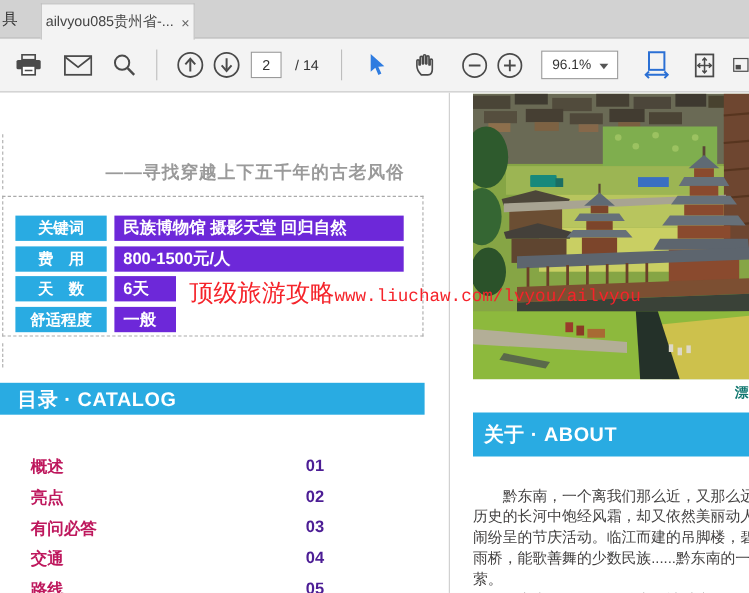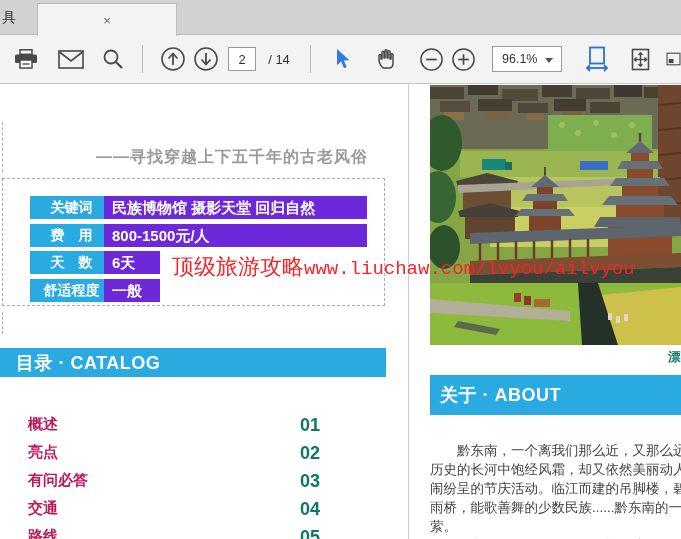--- a/index.html
+++ b/index.html
@@ -37,42 +37,42 @@
   .doc-title { position:absolute; left:22px; top:4px; font-size:30px; font-weight:bold;
                color:#4b4b4b; letter-spacing:3px; white-space:nowrap; }
   .doc-subtitle { position:absolute; left:96px; top:63px; font-size:16px; font-weight:bold;
                   color:#9a9a9a; letter-spacing:1px; white-space:nowrap; }
   .dash-box { position:absolute; left:2px; top:94px; width:383px; height:128px;
               border:1px dashed #aaa; }
   .dash-frag { position:absolute; left:2px; width:0; border-left:1px dashed #aaa; }
   .info-row { position:absolute; left:0; height:23px; }
   .info-label { position:absolute; left:14px; width:83px; height:23px; background:#29abe2;
                 color:#fff; font-size:14px; font-weight:bold; text-align:center;
-                line-height:23px; white-space:nowrap; overflow:hidden;margin-left:16px; }
+                line-height:23px; white-space:nowrap; overflow:hidden; }
   .info-value { position:absolute; left:104px; height:23px; background:#6d28d9;
                 color:#fff; font-size:15px; font-weight:bold; line-height:23px;
                 padding-left:8px; white-space:nowrap; overflow:hidden; }
   .w-wide { width:263px; } .w-narrow { width:56px; }
   .r1 { top:112px; } .r2 { top:140px; } .r3 { top:167px; } .r4 { top:195px; }
 
   .watermark { position:absolute; left:172px; top:168px; z-index:6; white-space:nowrap;
                color:#f5232a; }
   .wm-cn { font-size:22px; }
-  .wm-url { font-size:19px; font-family:"Liberation Mono","DejaVu Sans Mono",monospace; }
+  .wm-url { font-size:16px; font-family:"Liberation Mono","DejaVu Sans Mono",monospace; }
 
   .banner { position:absolute; background:#29abe2; color:#fff; font-weight:bold;
             font-size:18px; letter-spacing:0.5px; display:flex; align-items:center;
             white-space:nowrap; overflow:hidden; }
   .catalog-banner { left:0; top:264px; width:386px; height:29px; padding-left:16px; }
   .about-banner { left:430px; top:291px; width:251px; height:40px; padding-left:10px; }
 
   .catalog-item-label { position:absolute; left:28px; font-size:15px; font-weight:bold;
                         color:#be185d; white-space:nowrap; }
-  .catalog-item-page { position:absolute; left:278px; font-size:18px; font-weight:bold;
-                       color:#0f766e;margin-left:22px; }
+  .catalog-item-page { position:absolute; left:278px; font-size:15px; font-weight:bold;
+                       color:#4c1d95; }
   .c1 { top:331px; } .c2 { top:359px; } .c3 { top:387px; } .c4 { top:415px; } .c5 { top:443px; }
 
   .col-divider { position:absolute; left:408px; top:0; width:1px; height:455px; background:#ccc; }
 
   .photo { position:absolute; left:430px; top:1px; width:251px; height:260px; overflow:hidden; }
   .photo-caption { position:absolute; left:668px; top:265px; width:35px; height:16px;
                    font-size:12.5px; font-weight:bold; color:#0f766e; white-space:nowrap;
                    overflow:hidden; }
   .about-para { position:absolute; left:430px; top:357px; width:251px; height:98px; overflow:hidden; }
   .about-line { height:19px; line-height:19px; font-size:13.5px; color:#413f3f;
@@ -80,20 +80,21 @@
   svg { display:block; }
 </style>
 </head>
 <body>
 
 <div class="window">
 
   <div class="tabbar">
     <span class="tools-label">具</span>
     <div class="tab">
+      <span class="tab-title">ailvyou085贵州省-...</span>
       <span class="tab-close">×</span>
     </div>
   </div>
 
   <div class="toolbar">
     <div class="tb" style="left:12px;width:28px;">
       <svg width="24" height="20" viewBox="0 0 24 20">
         <rect x="6" y="0.8" width="12" height="4.5" fill="none" stroke="#4a4a4a" stroke-width="1.5"></rect>
         <rect x="1" y="5.5" width="22" height="8.5" rx="1.5" fill="#4a4a4a"></rect>
         <rect x="6" y="11" width="12" height="8" fill="#fff" stroke="#4a4a4a" stroke-width="1.5"></rect>

